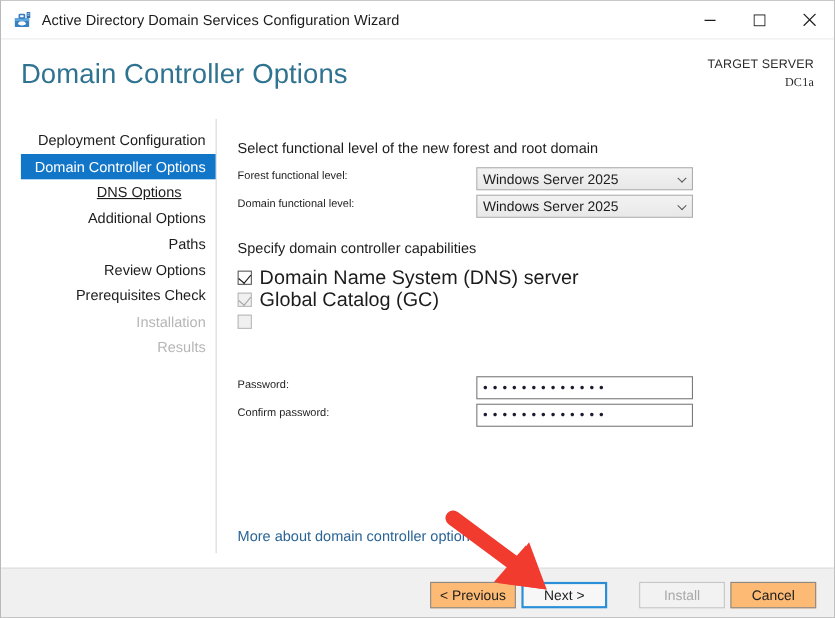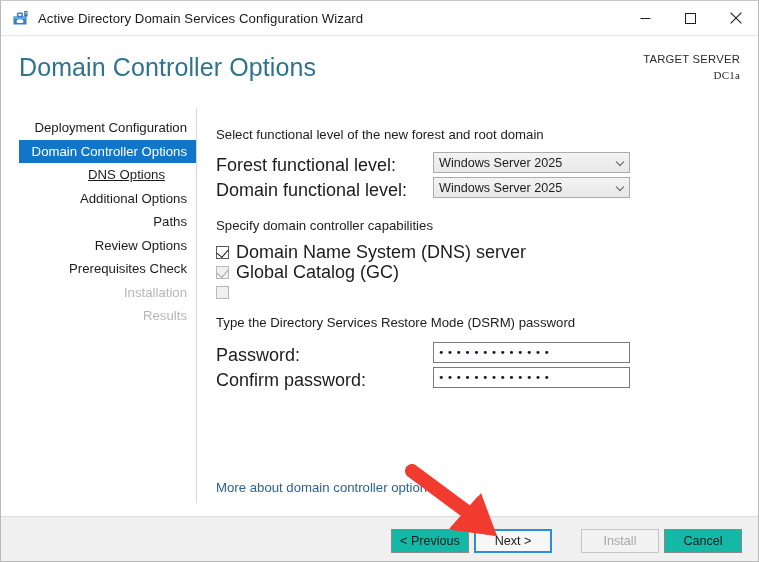--- a/index.html
+++ b/index.html
@@ -156,21 +156,21 @@
   }
 
   .section-head {
     position: absolute;
     font-size: 13.2px;
     color: #1c1c1c;
     white-space: nowrap;
   }
   .field-label {
     position: absolute;
-    font-size: 18px;
+    font-size: 10px;
     color: #1c1c1c;
     white-space: nowrap;
   }
 
   
   .combo {
     position: absolute;
     width: 197px;
     height: 21px;
     box-sizing: border-box;
@@ -296,21 +296,21 @@
     border-top: 1px solid #dcdcdc;
     position: relative;
   }
   .btn {
     position: absolute;
     top: 12px;
     width: 78px;
     height: 24px;
     box-sizing: border-box;
     border: 1px solid #8a8a8a;
-    background: #14b8a6;
+    background: #fdba74;
     font-size: 12.6px;
     color: #1c1c1c;
     font-family: "Liberation Sans", sans-serif;
     cursor: default;
     padding: 0;
     line-height: 22px;
     text-align: center;
     white-space: nowrap;
   }
   .btn.focused {
@@ -443,21 +443,20 @@
       <div class="cb-row disabled" style="left:18px; top:158px;">
         <span class="cb-box">
             <span class="cb-check"></span>
           </span>
         <span class="cb-label">Global Catalog (GC)</span>
       </div>
       <div class="cb-row disabled" style="left:18px; top:178px;">
         <span class="cb-box"></span>
       </div>
 
-      <div class="section-head" style="left:18px; top:210px;">Type the Directory Services Restore Mode (DSRM) password</div>
 
       <div class="field-label" style="left:18px; top:240px;">Password:</div>
       <div class="txtbox" style="left:235px; top:237px;">
         <span class="pw">•••••••••••••</span>
       </div>
 
       <div class="field-label" style="left:18px; top:265px;">Confirm password:</div>
       <div class="txtbox" style="left:235px; top:262px;">
         <span class="pw">•••••••••••••</span>
       </div>

